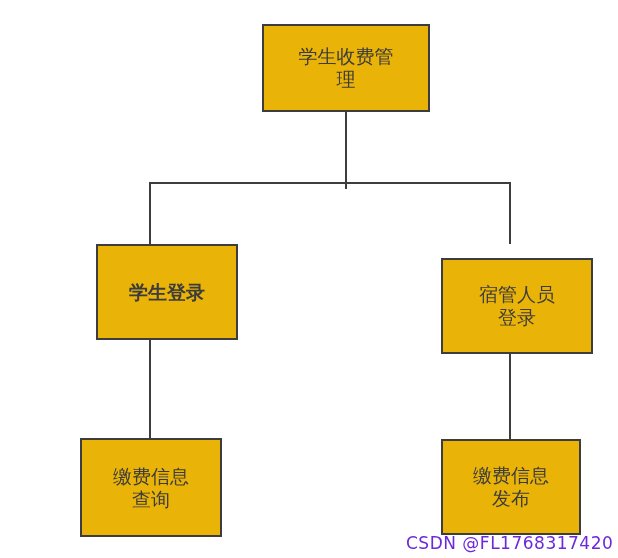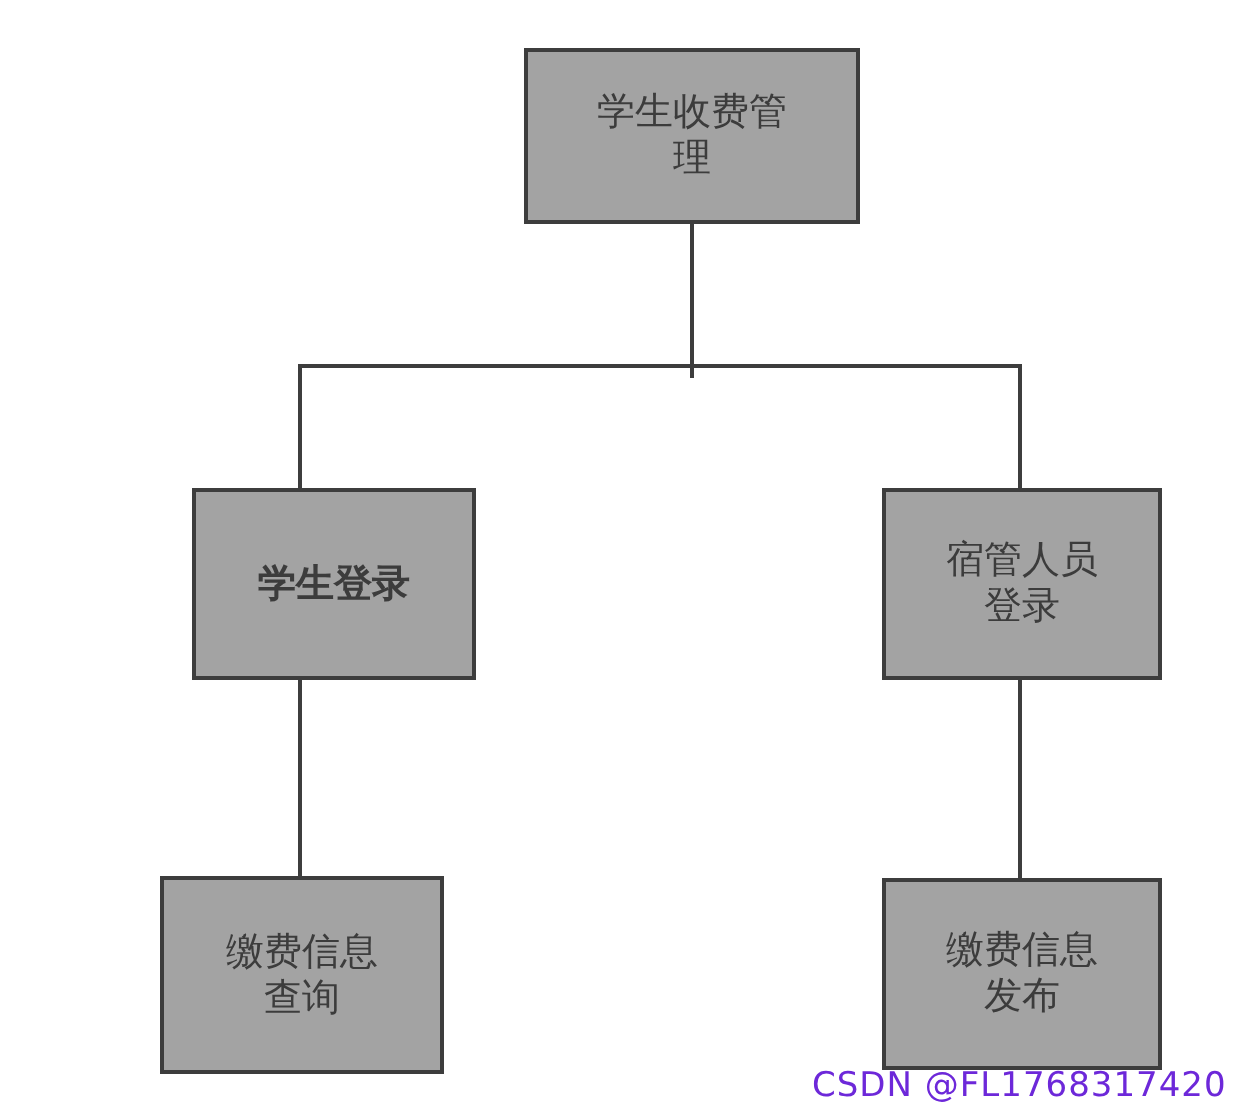--- a/index.html
+++ b/index.html
@@ -12,33 +12,33 @@
     width: 618px;
     height: 558px;
     background: #ffffff;
     overflow: hidden;
     font-family: "DejaVu Sans", sans-serif;
   }
   .node {
     position: absolute;
     box-sizing: border-box;
     border: 2px solid #3d3d3d;
-    background: #a3a3a3;
+    background: #eab308;
     display: flex;
     align-items: center;
     justify-content: center;
     text-align: center;
     color: #3c3c3c;
     font-size: 19px;
     line-height: 23px;
     white-space: pre-line;
   }
   #node-root          { left: 262px; top: 24px;  width: 168px; height: 88px; }
   #node-student-login { left: 96px;  top: 244px; width: 142px; height: 96px; font-weight: bold; }
-  #node-dorm-login    { left: 441px; top: 244px; width: 140px; height: 96px; }
+  #node-dorm-login    { left: 441px; top: 258px; width: 152px; height: 96px; }
   #node-pay-query     { left: 80px;  top: 438px; width: 142px; height: 99px; }
   #node-pay-publish   { left: 441px; top: 439px; width: 140px; height: 96px; }
 
   .line {
     position: absolute;
     background: #3d3d3d;
   }
   #conn-root-down   { left: 345px; top: 112px; width: 2px;   height: 77px; }
   #conn-horizontal  { left: 149px; top: 182px; width: 362px; height: 2px;  }
   #conn-left-down   { left: 149px; top: 182px; width: 2px;   height: 62px; }

